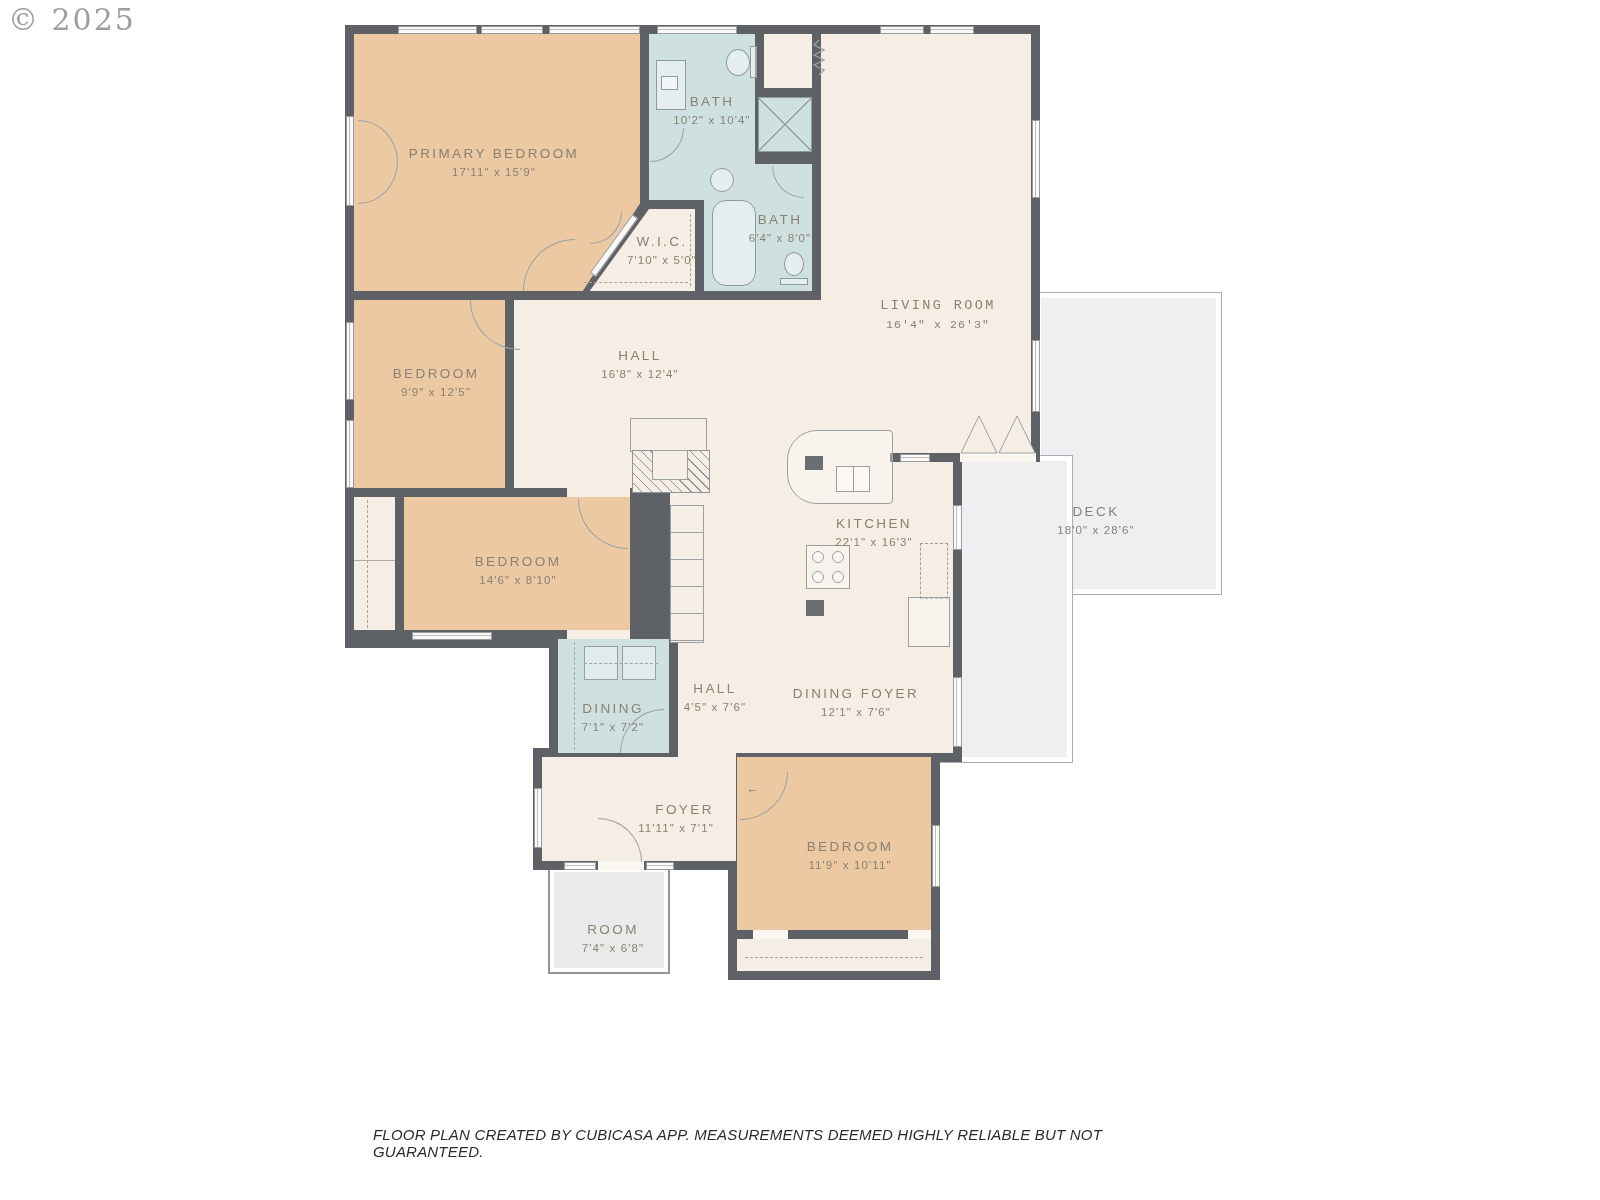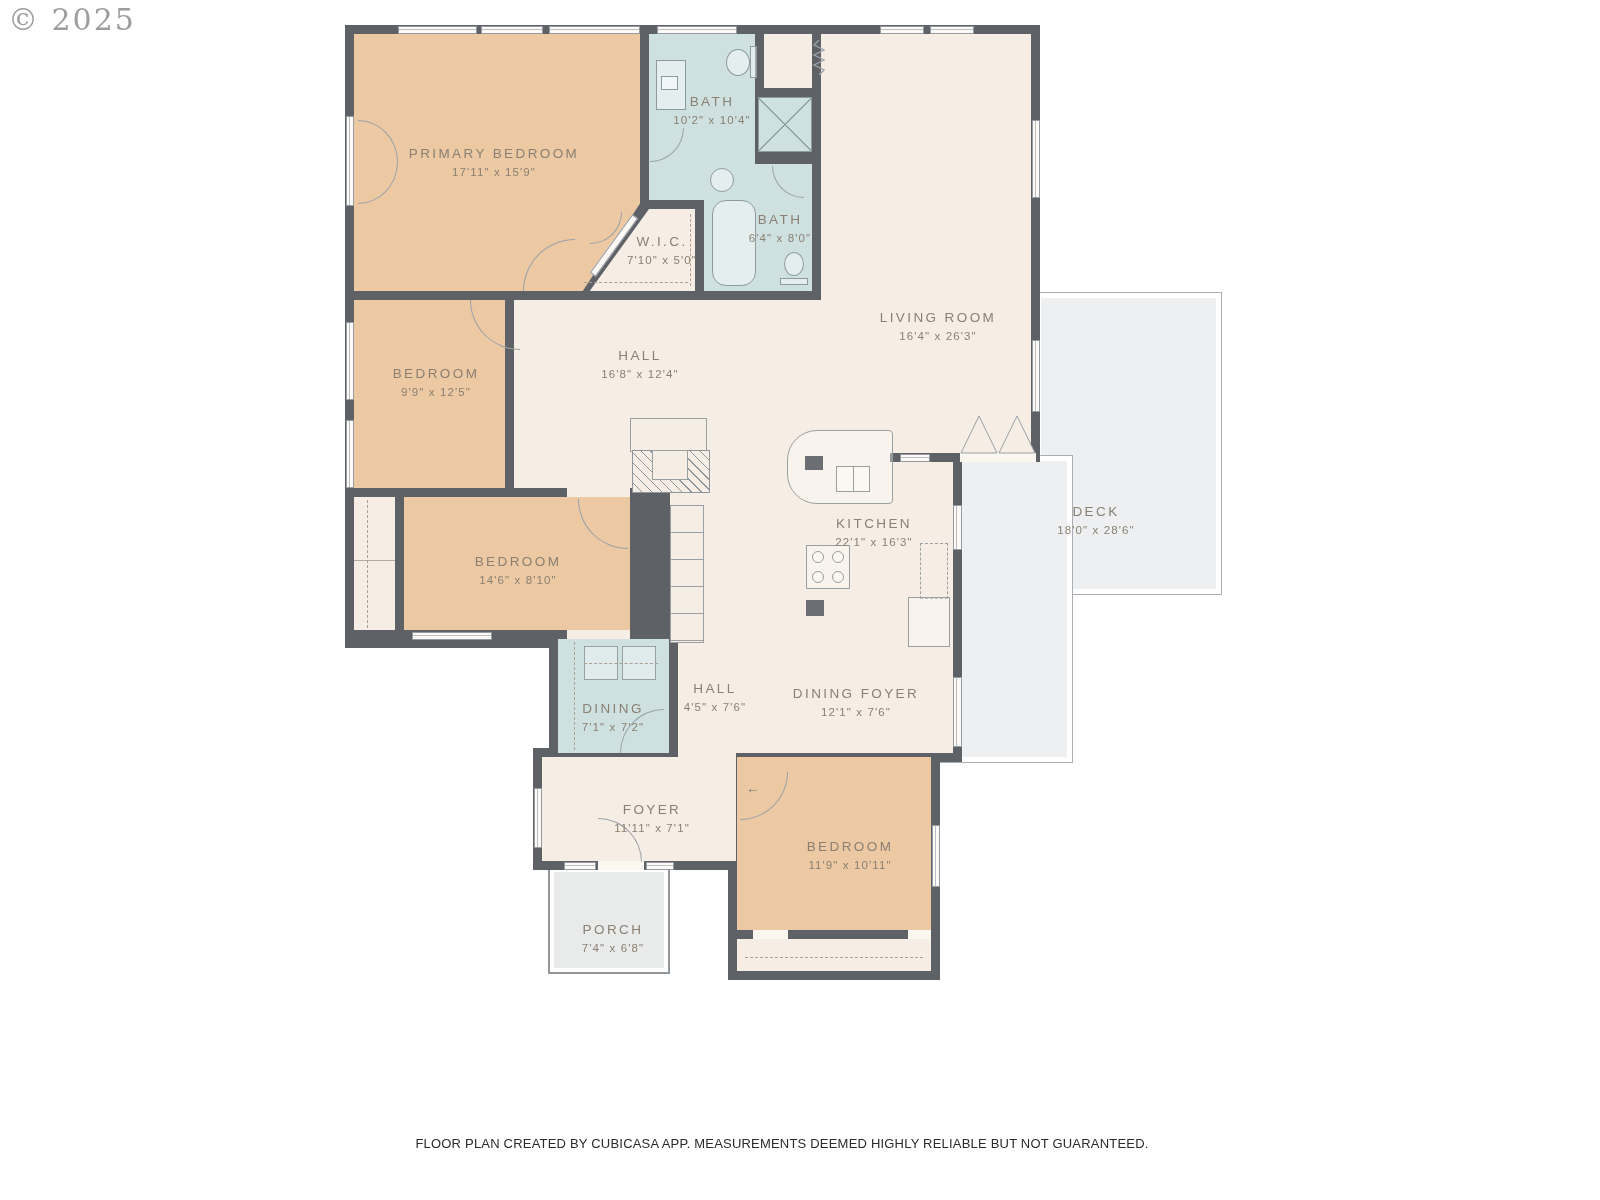--- a/index.html
+++ b/index.html
@@ -34,21 +34,21 @@
     linear-gradient(to bottom right, transparent calc(50% - 0.7px), #8fa3a3 calc(50% - 0.7px), #8fa3a3 calc(50% + 0.7px), transparent calc(50% + 0.7px)),
     #cfe0e0;
     border:1px solid #8f9aa0;}
   .hatch{background:repeating-linear-gradient(45deg,#f6ede4 0 6px,#8f969b 6px 7px);border:1px solid #8f969b;}
   .shelves{border:1px solid #9aa0a4;background:repeating-linear-gradient(to bottom,#f6ede4 0 26px,#9aa0a4 26px 27px);}
   .copyright{position:absolute;left:8px;top:2px;font-family:"DejaVu Serif",serif;
              font-size:30px;letter-spacing:2px;color:#9d9d9d;}
   .address{position:absolute;left:782px;top:1083px;transform:translate(-50%,-50%);
            font-weight:bold;font-size:30px;color:#161616;}
   .disclaimer{position:absolute;left:782px;top:1143px;transform:translate(-50%,-50%);
-              font-size:13px;color:#2b2b2b;letter-spacing:.2px;}
+              font-size:15px;color:#2b2b2b;letter-spacing:.2px;font-style:italic;}
   svg{display:block;}
 </style>
 </head>
 <body>
 
 <div id="stage">
 
   <div class="copyright">© 2025</div>
 
   <div class="abs deck" style="left:1035px;top:292px;width:187px;height:303px;"></div>
@@ -187,21 +187,21 @@
     <div class="dm">10'2" x 10'4"</div>
   </div>
   <div class="lbl" style="left:780px;top:228px;">
     <div class="nm">BATH</div>
     <div class="dm">6'4" x 8'0"</div>
   </div>
   <div class="lbl" style="left:662px;top:250px;">
     <div class="nm">W.I.C.</div>
     <div class="dm">7'10" x 5'0"</div>
   </div>
-  <div class="lbl" style="left:938px;top:326px;">
+  <div class="lbl" style="left:938px;top:314px;font-family:Liberation Mono, monospace;">
     <div class="nm">LIVING ROOM</div>
     <div class="dm">16'4" x 26'3"</div>
   </div>
   <div class="lbl" style="left:640px;top:364px;">
     <div class="nm">HALL</div>
     <div class="dm">16'8" x 12'4"</div>
   </div>
   <div class="lbl" style="left:436px;top:382px;">
     <div class="nm">BEDROOM</div>
     <div class="dm">9'9" x 12'5"</div>
@@ -223,28 +223,28 @@
     <div class="dm">7'1" x 7'2"</div>
   </div>
   <div class="lbl" style="left:715px;top:697px;">
     <div class="nm">HALL</div>
     <div class="dm">4'5" x 7'6"</div>
   </div>
   <div class="lbl" style="left:856px;top:702px;">
     <div class="nm">DINING FOYER</div>
     <div class="dm">12'1" x 7'6"</div>
   </div>
-  <div class="lbl" style="left:652px;top:818px;">
+  <div class="lbl" style="left:676px;top:818px;text-align:right;">
     <div class="nm">FOYER</div>
     <div class="dm">11'11" x 7'1"</div>
   </div>
   <div class="lbl" style="left:850px;top:855px;">
     <div class="nm">BEDROOM</div>
     <div class="dm">11'9" x 10'11"</div>
   </div>
   <div class="lbl" style="left:613px;top:938px;">
-    <div class="nm">PORCH</div>
+    <div class="nm">ROOM</div>
     <div class="dm">7'4" x 6'8"</div>
   </div>
 
   <div class="disclaimer">FLOOR PLAN CREATED BY CUBICASA APP. MEASUREMENTS DEEMED HIGHLY RELIABLE BUT NOT GUARANTEED.</div>
 
 </div>
 
 </body></html>

